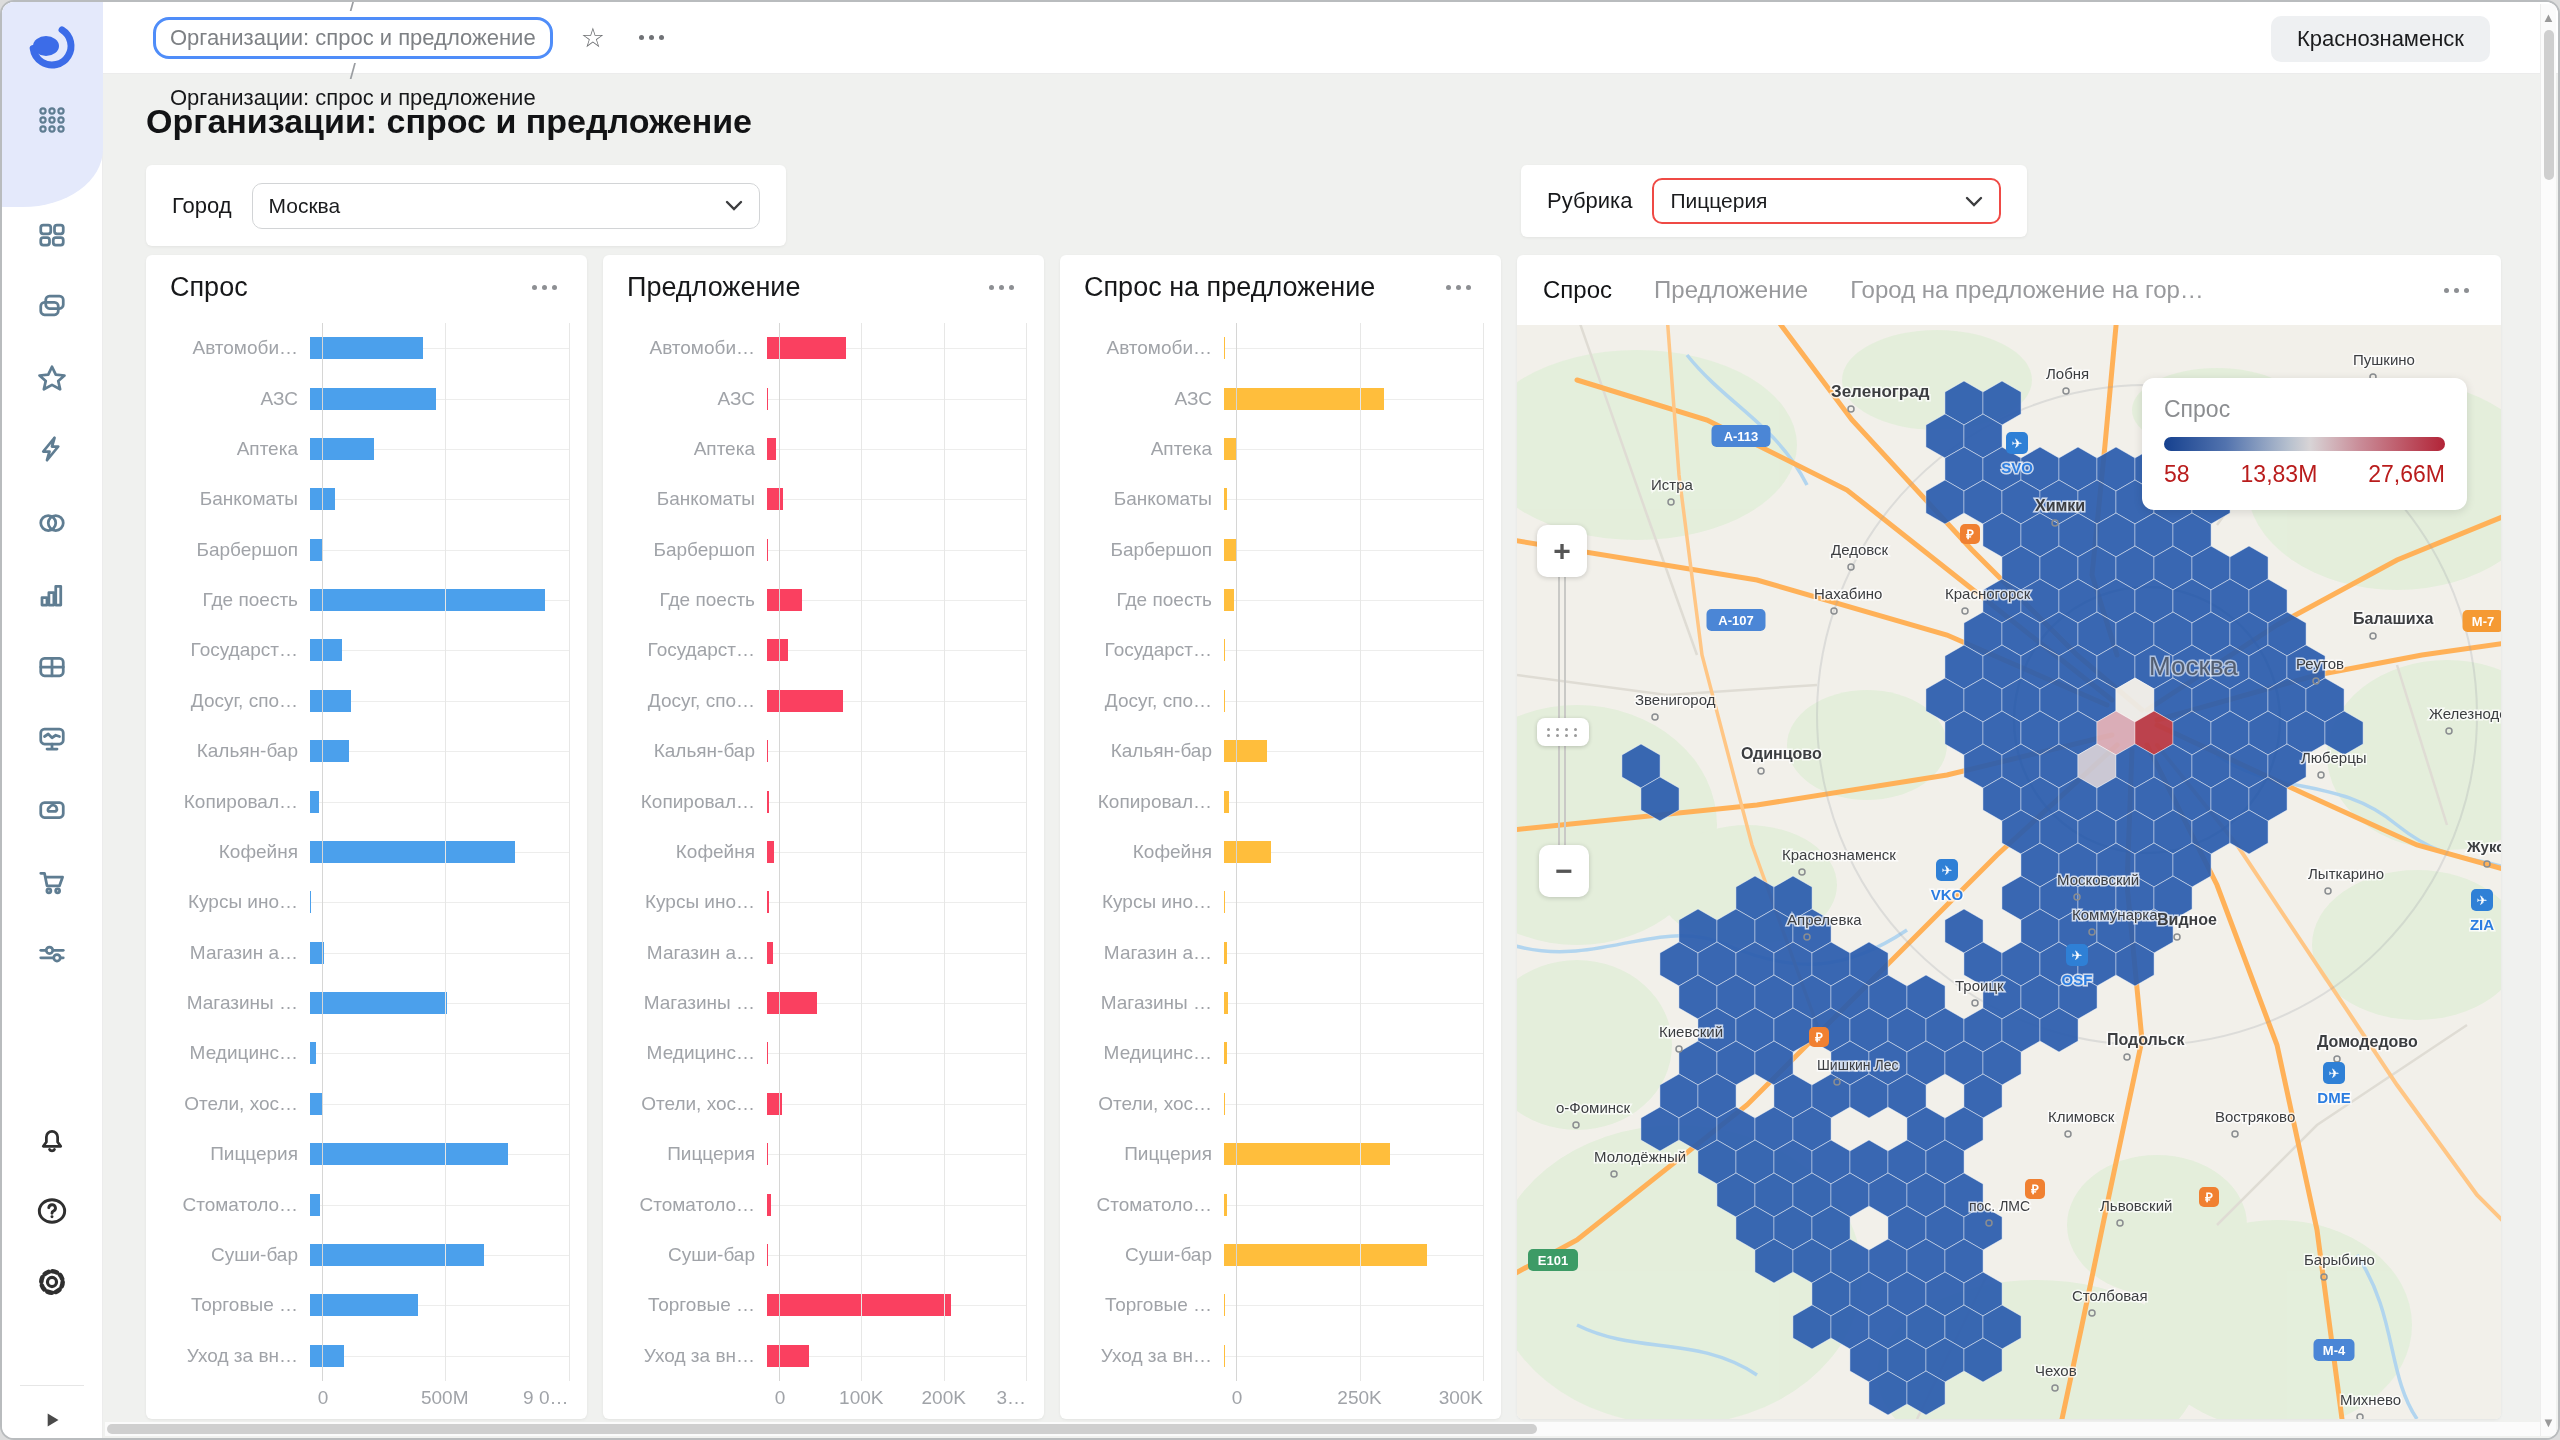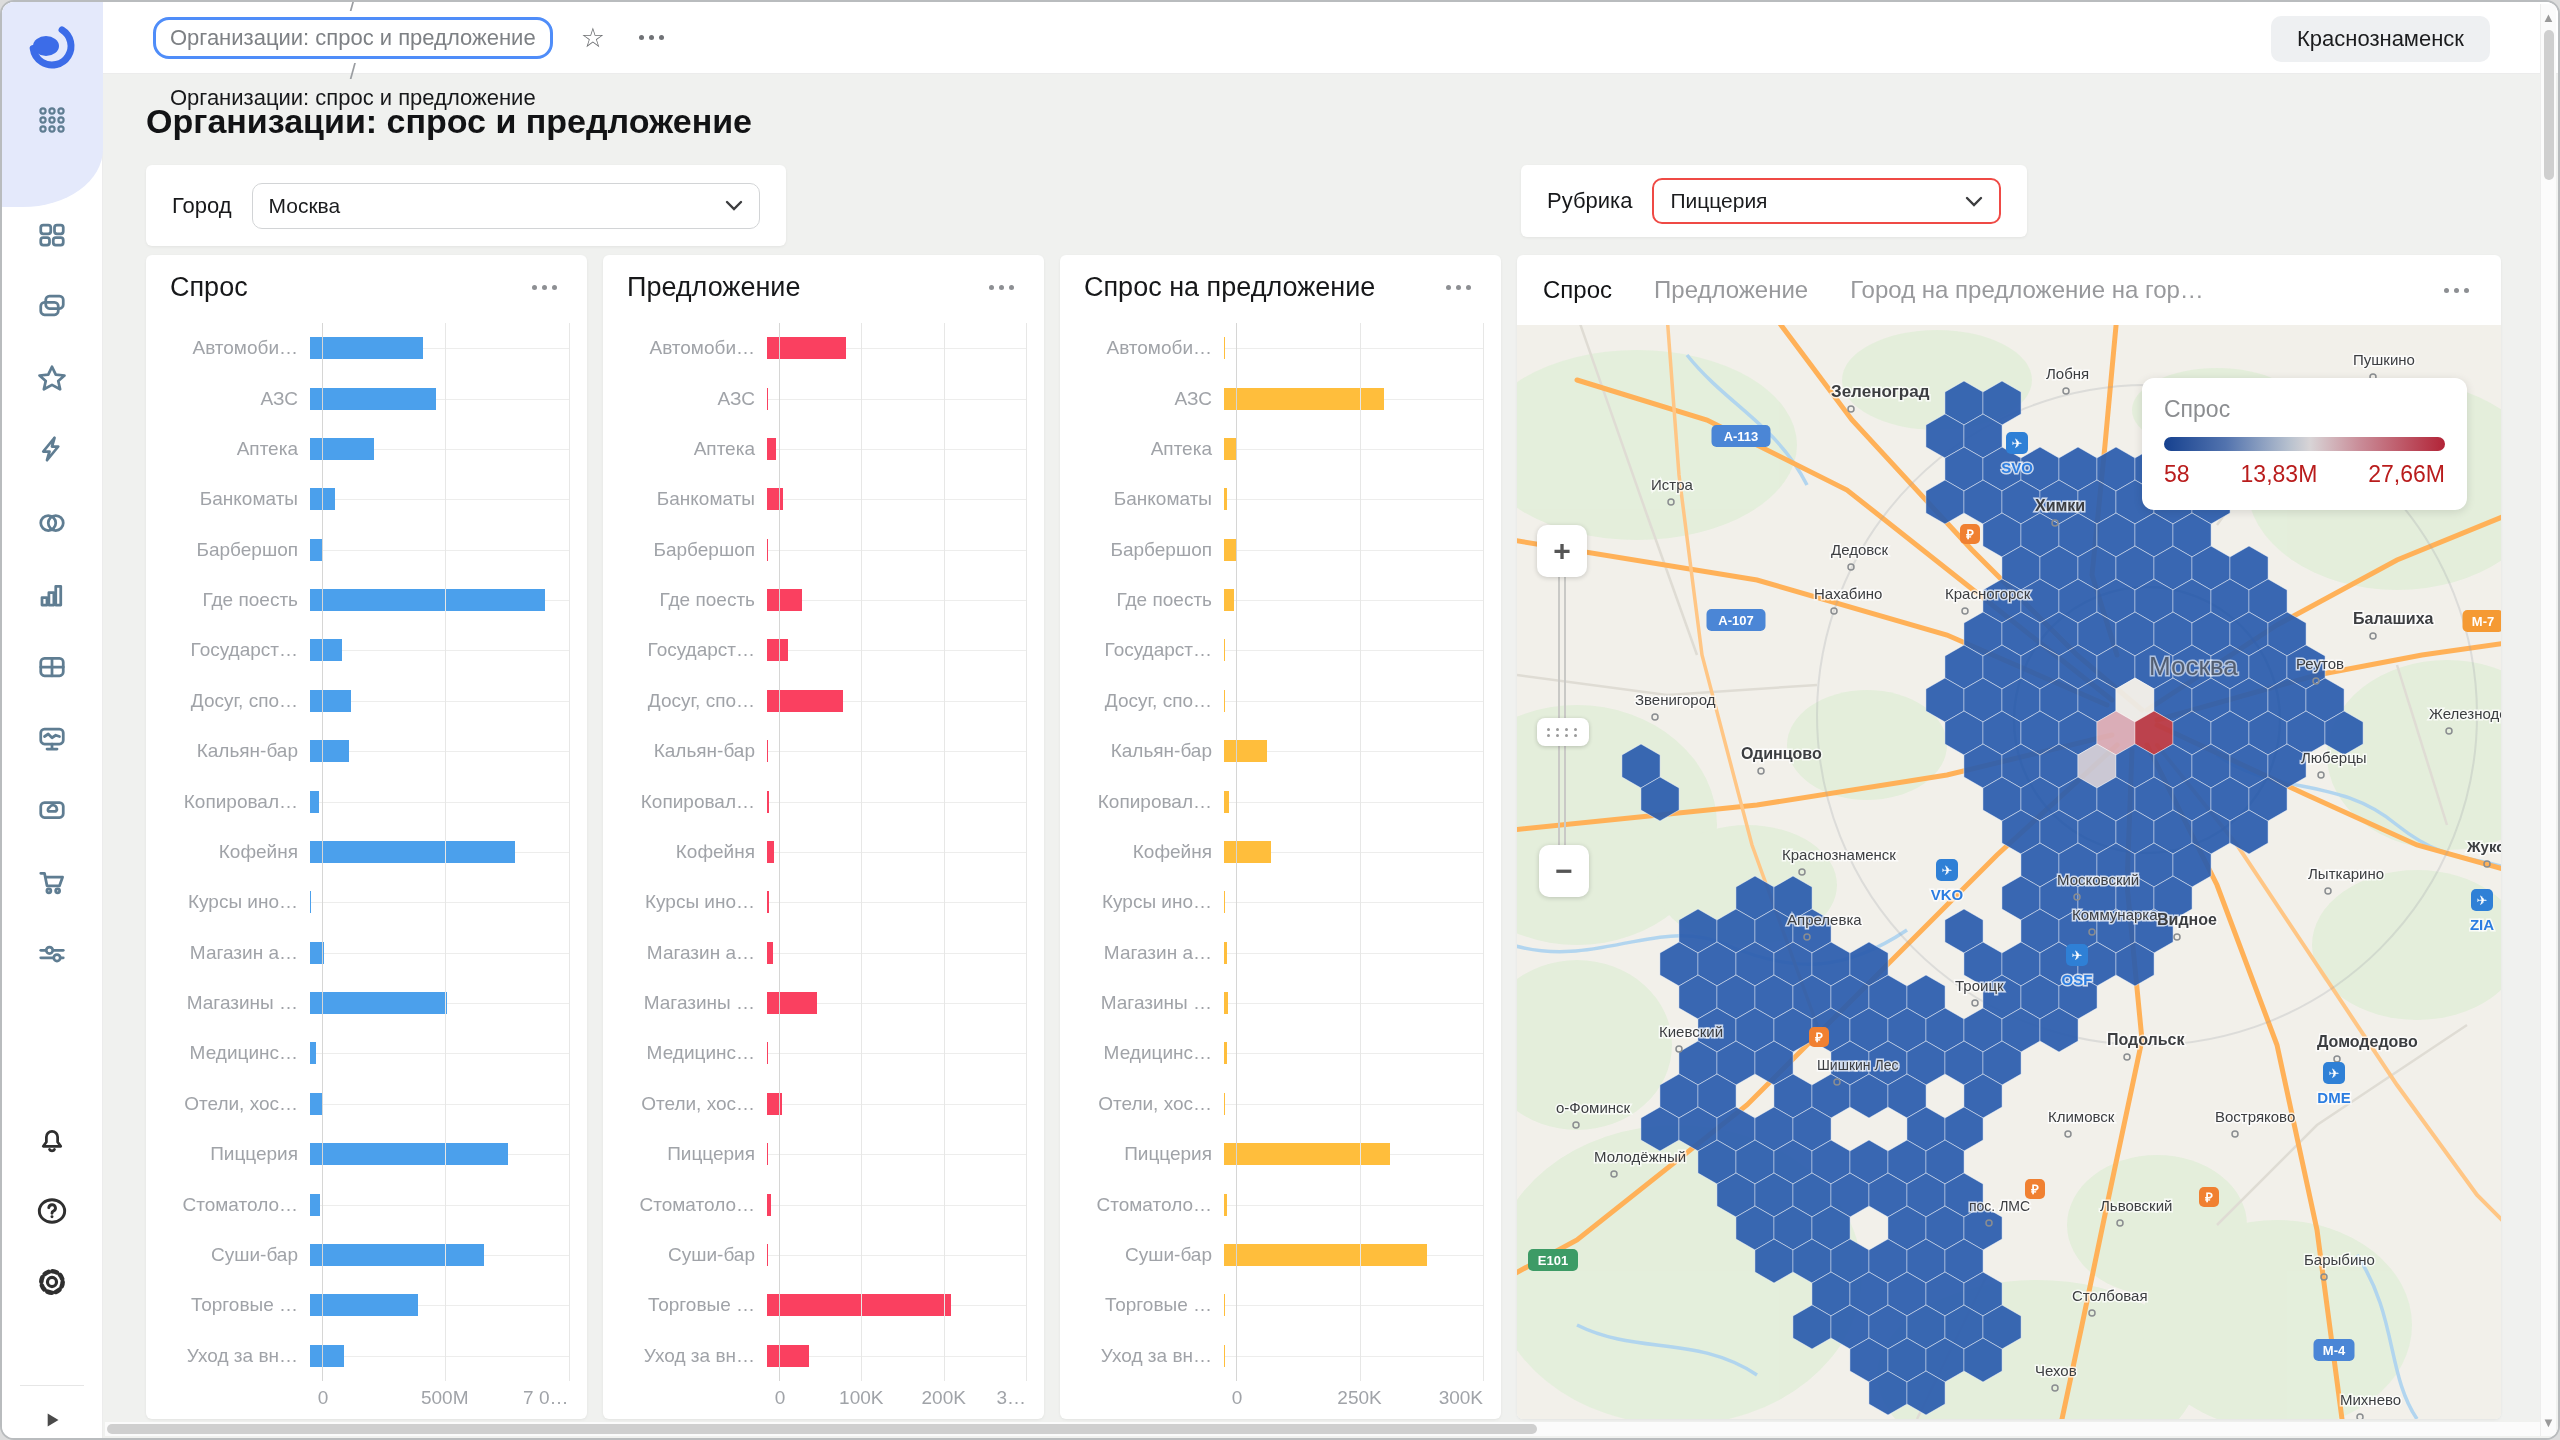--- a/index.html
+++ b/index.html
@@ -409,21 +409,21 @@
             </div>
           </div>
           <div class="gridlines">
             <i class="axisline"></i>
             <i class="vline" style="left: 49.7%;"></i>
             <i class="vline" style="left: 99.8%;"></i>
           </div>
           <div class="axis">
             <span class="tick zero" style="left: 0%;">0</span>
             <span class="tick" style="left: 49.7%;">500M</span>
-            <span class="tick edge" style="left: 99.8%;">7 0…</span>
+            <span class="tick edge" style="left: 99.8%;">9 0…</span>
           </div>
         </div>
     </div>
     <div class="card" style="left:500px;top:181px;width:441px;height:1164px">
       <div class="card-head">
         <span class="card-title">Предложение</span>
         <span class="cdots">
             <i></i>
             <i></i>
             <i></i>

